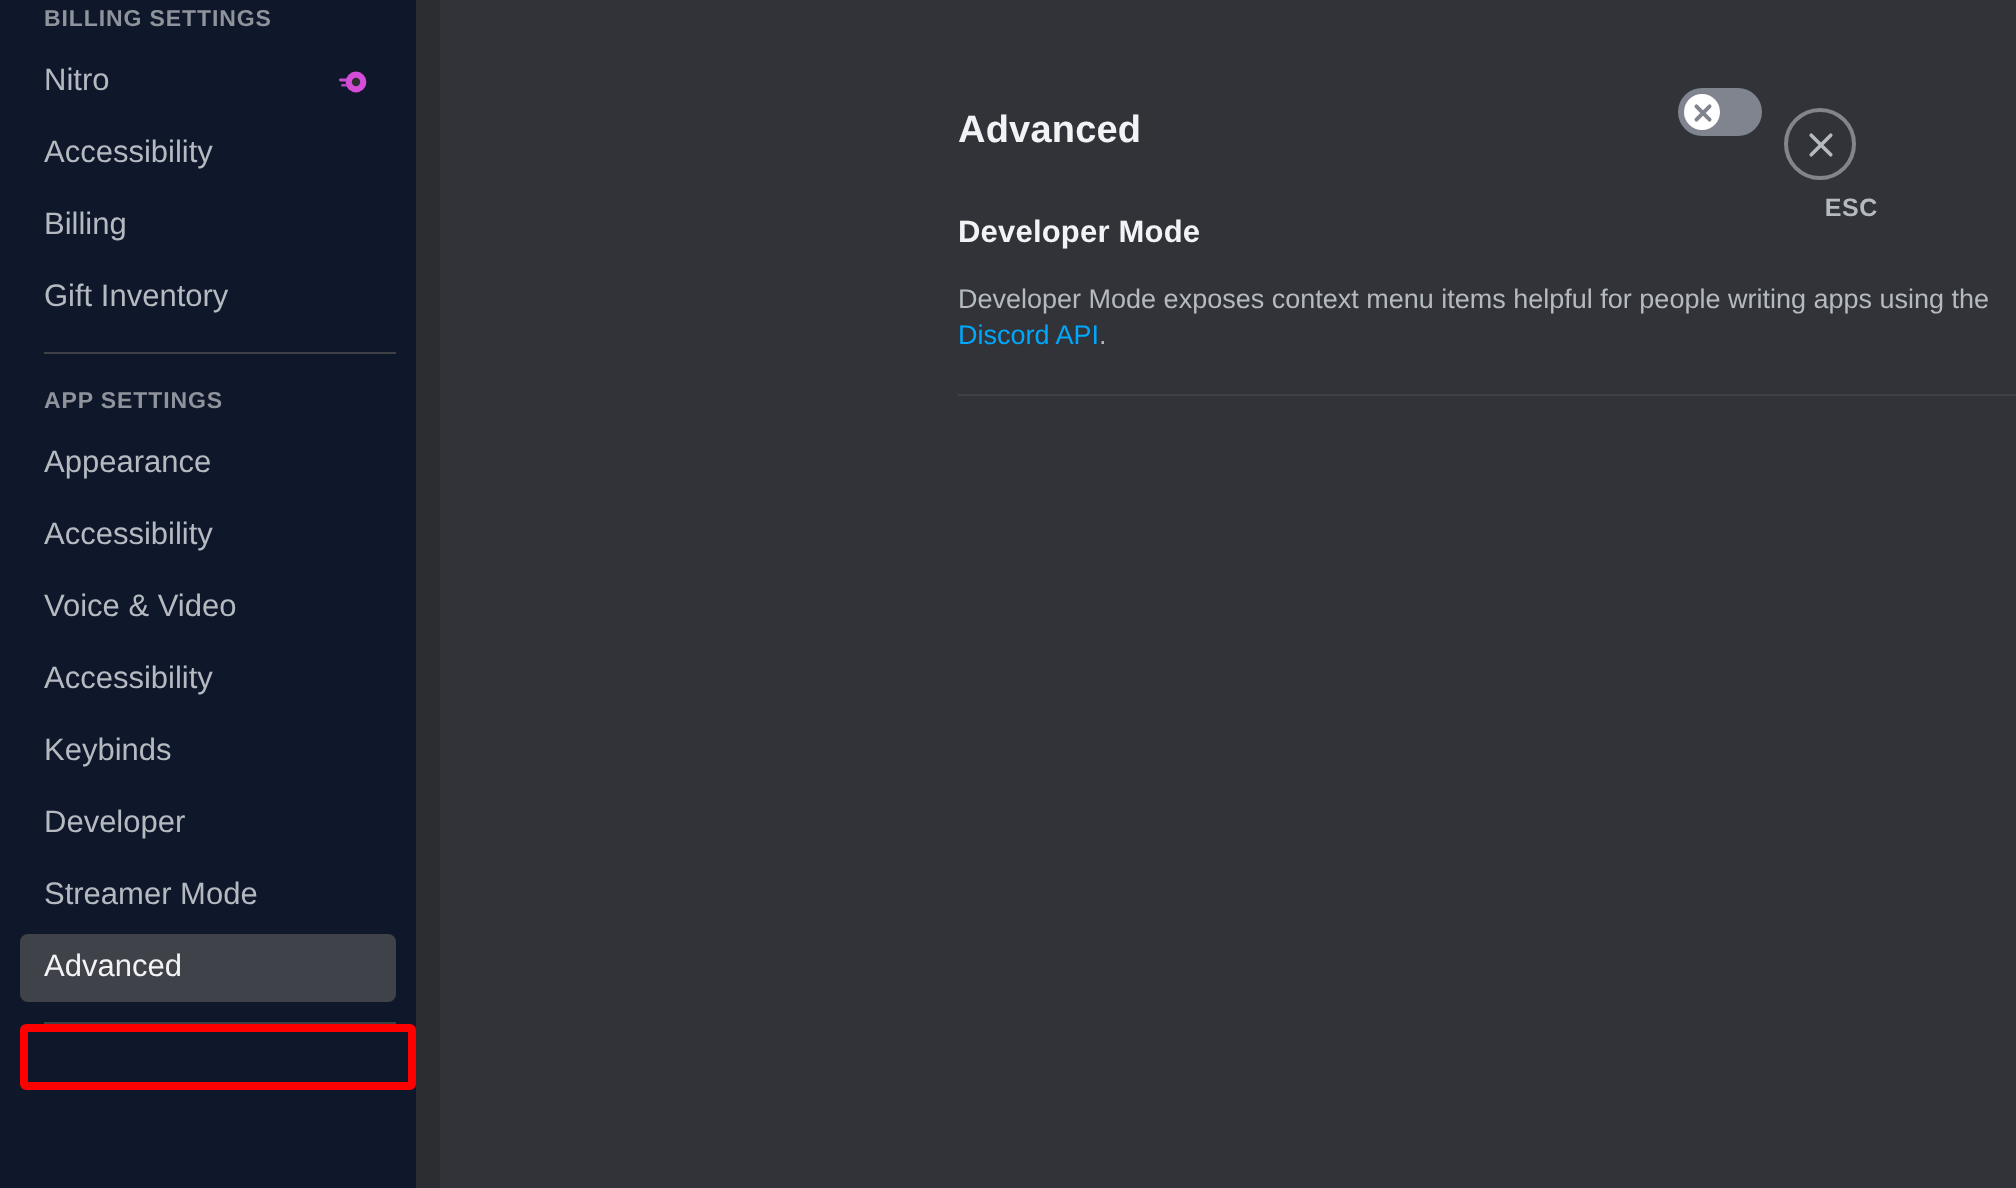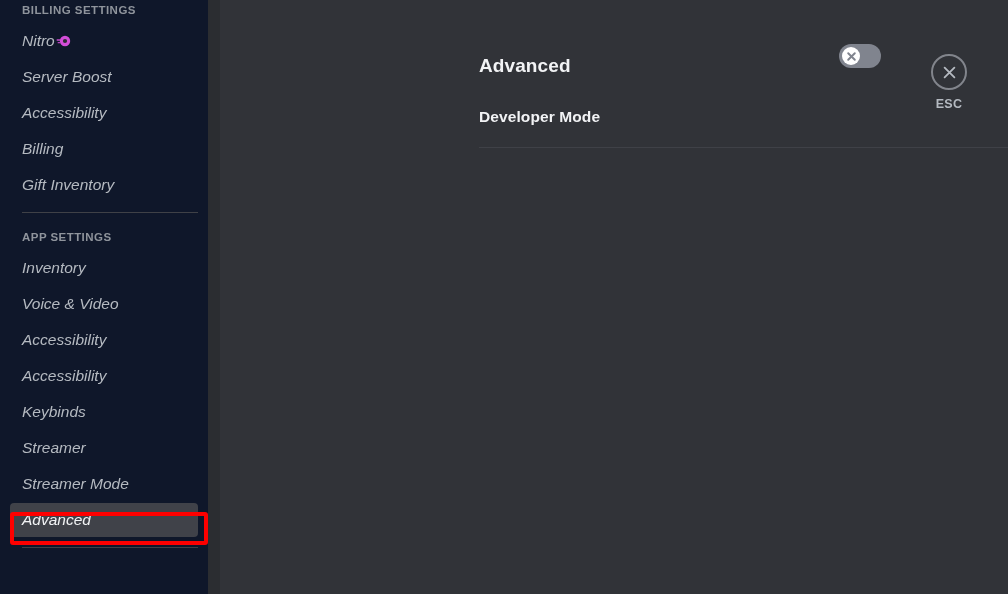--- a/index.html
+++ b/index.html
@@ -56,23 +56,23 @@
   .nav-item {
     position: relative;
     margin: 0 10px 2px 10px;
     padding: 6px 10px 7px 12px;
     border-radius: 4px;
     font-size: 15.5px;
     line-height: 21px;
     color: #b5bac1;
     display: flex;
     align-items: center;
+    justify-content: space-between;
     cursor: pointer;
     height: 21px;
-    font-style: italic;
   }
   .nav-item.selected {
     background: #404249;
     color: #f2f3f5;
   }
   .nav-label {
     white-space: nowrap;
   }
 
   .nitro-badge {
@@ -182,23 +182,23 @@
     height: 1px;
     background: #3f4147;
     margin-top: 20px;
     width: 661px;
   }
 
   
   .esc-button {
     position: absolute;
     top: 54px;
-    left: 700px;
+    left: 661px;
     width: 58px;
-    text-align: center;
+    text-align: right;
     cursor: pointer;
     user-select: none;
   }
   .esc-circle {
     width: 36px;
     height: 36px;
     border: 2px solid #82858c;
     border-radius: 50%;
     margin: 0 auto;
     display: flex;
@@ -234,63 +234,60 @@
         <span class="nitro-badge">
           <svg viewBox="0 0 16 16" xmlns="http://www.w3.org/2000/svg">
             <circle cx="10" cy="8" r="5.2" fill="#d34dd8"></circle>
             <circle cx="10" cy="8" r="2.1" fill="#2b2d31"></circle>
             <rect x="1.5" y="6.2" width="4" height="1.5" rx="0.7" fill="#c84bd0"></rect>
             <rect x="2.6" y="9.0" width="3" height="1.3" rx="0.6" fill="#b845c0"></rect>
           </svg>
         </span>
       </div>
 
-      <div class="nav-item">
-        <span class="nav-label">Server Boost</span>
-      </div>
 
       <div class="nav-item">
         <span class="nav-label">Accessibility</span>
       </div>
 
       <div class="nav-item">
         <span class="nav-label">Billing</span>
       </div>
 
       <div class="nav-item">
         <span class="nav-label">Gift Inventory</span>
       </div>
 
       <div class="divider"></div>
 
       <div class="section-header">APP SETTINGS</div>
 
       <div class="nav-item">
-        <span class="nav-label">Inventory</span>
+        <span class="nav-label">Appearance</span>
+      </div>
+
+      <div class="nav-item">
+        <span class="nav-label">Accessibility</span>
       </div>
 
       <div class="nav-item">
         <span class="nav-label">Voice &amp; Video</span>
       </div>
 
+
       <div class="nav-item">
         <span class="nav-label">Accessibility</span>
       </div>
 
-
-      <div class="nav-item">
-        <span class="nav-label">Accessibility</span>
-      </div>
-
       <div class="nav-item">
         <span class="nav-label">Keybinds</span>
       </div>
 
       <div class="nav-item">
-        <span class="nav-label">Streamer</span>
+        <span class="nav-label">Developer</span>
       </div>
 
       <div class="nav-item">
         <span class="nav-label">Streamer Mode</span>
       </div>
 
       <div class="nav-item selected">
         <span class="nav-label">Advanced</span>
       </div>
 
@@ -313,20 +310,23 @@
       </div>
 
       <div class="toggle">
         <div class="toggle-knob">
           <svg viewBox="0 0 12 12" xmlns="http://www.w3.org/2000/svg">
             <path d="M2.4 2.4 L9.6 9.6 M9.6 2.4 L2.4 9.6" stroke="#80848e" stroke-width="2.1" stroke-linecap="round"></path>
           </svg>
         </div>
       </div>
 
+      <p class="setting-desc">
+        <span>Developer Mode exposes context menu items helpful for people writing apps using the </span><a href="#">Discord API</a><span>.</span>
+      </p>
 
       <div class="content-divider"></div>
     </div>
 
     <div class="esc-button">
       <div class="esc-circle">
         <svg viewBox="0 0 16 16" xmlns="http://www.w3.org/2000/svg">
           <path d="M3.4 3.4 L12.6 12.6 M12.6 3.4 L3.4 12.6" stroke="#b5bac1" stroke-width="1.7" stroke-linecap="round"></path>
         </svg>
       </div>

